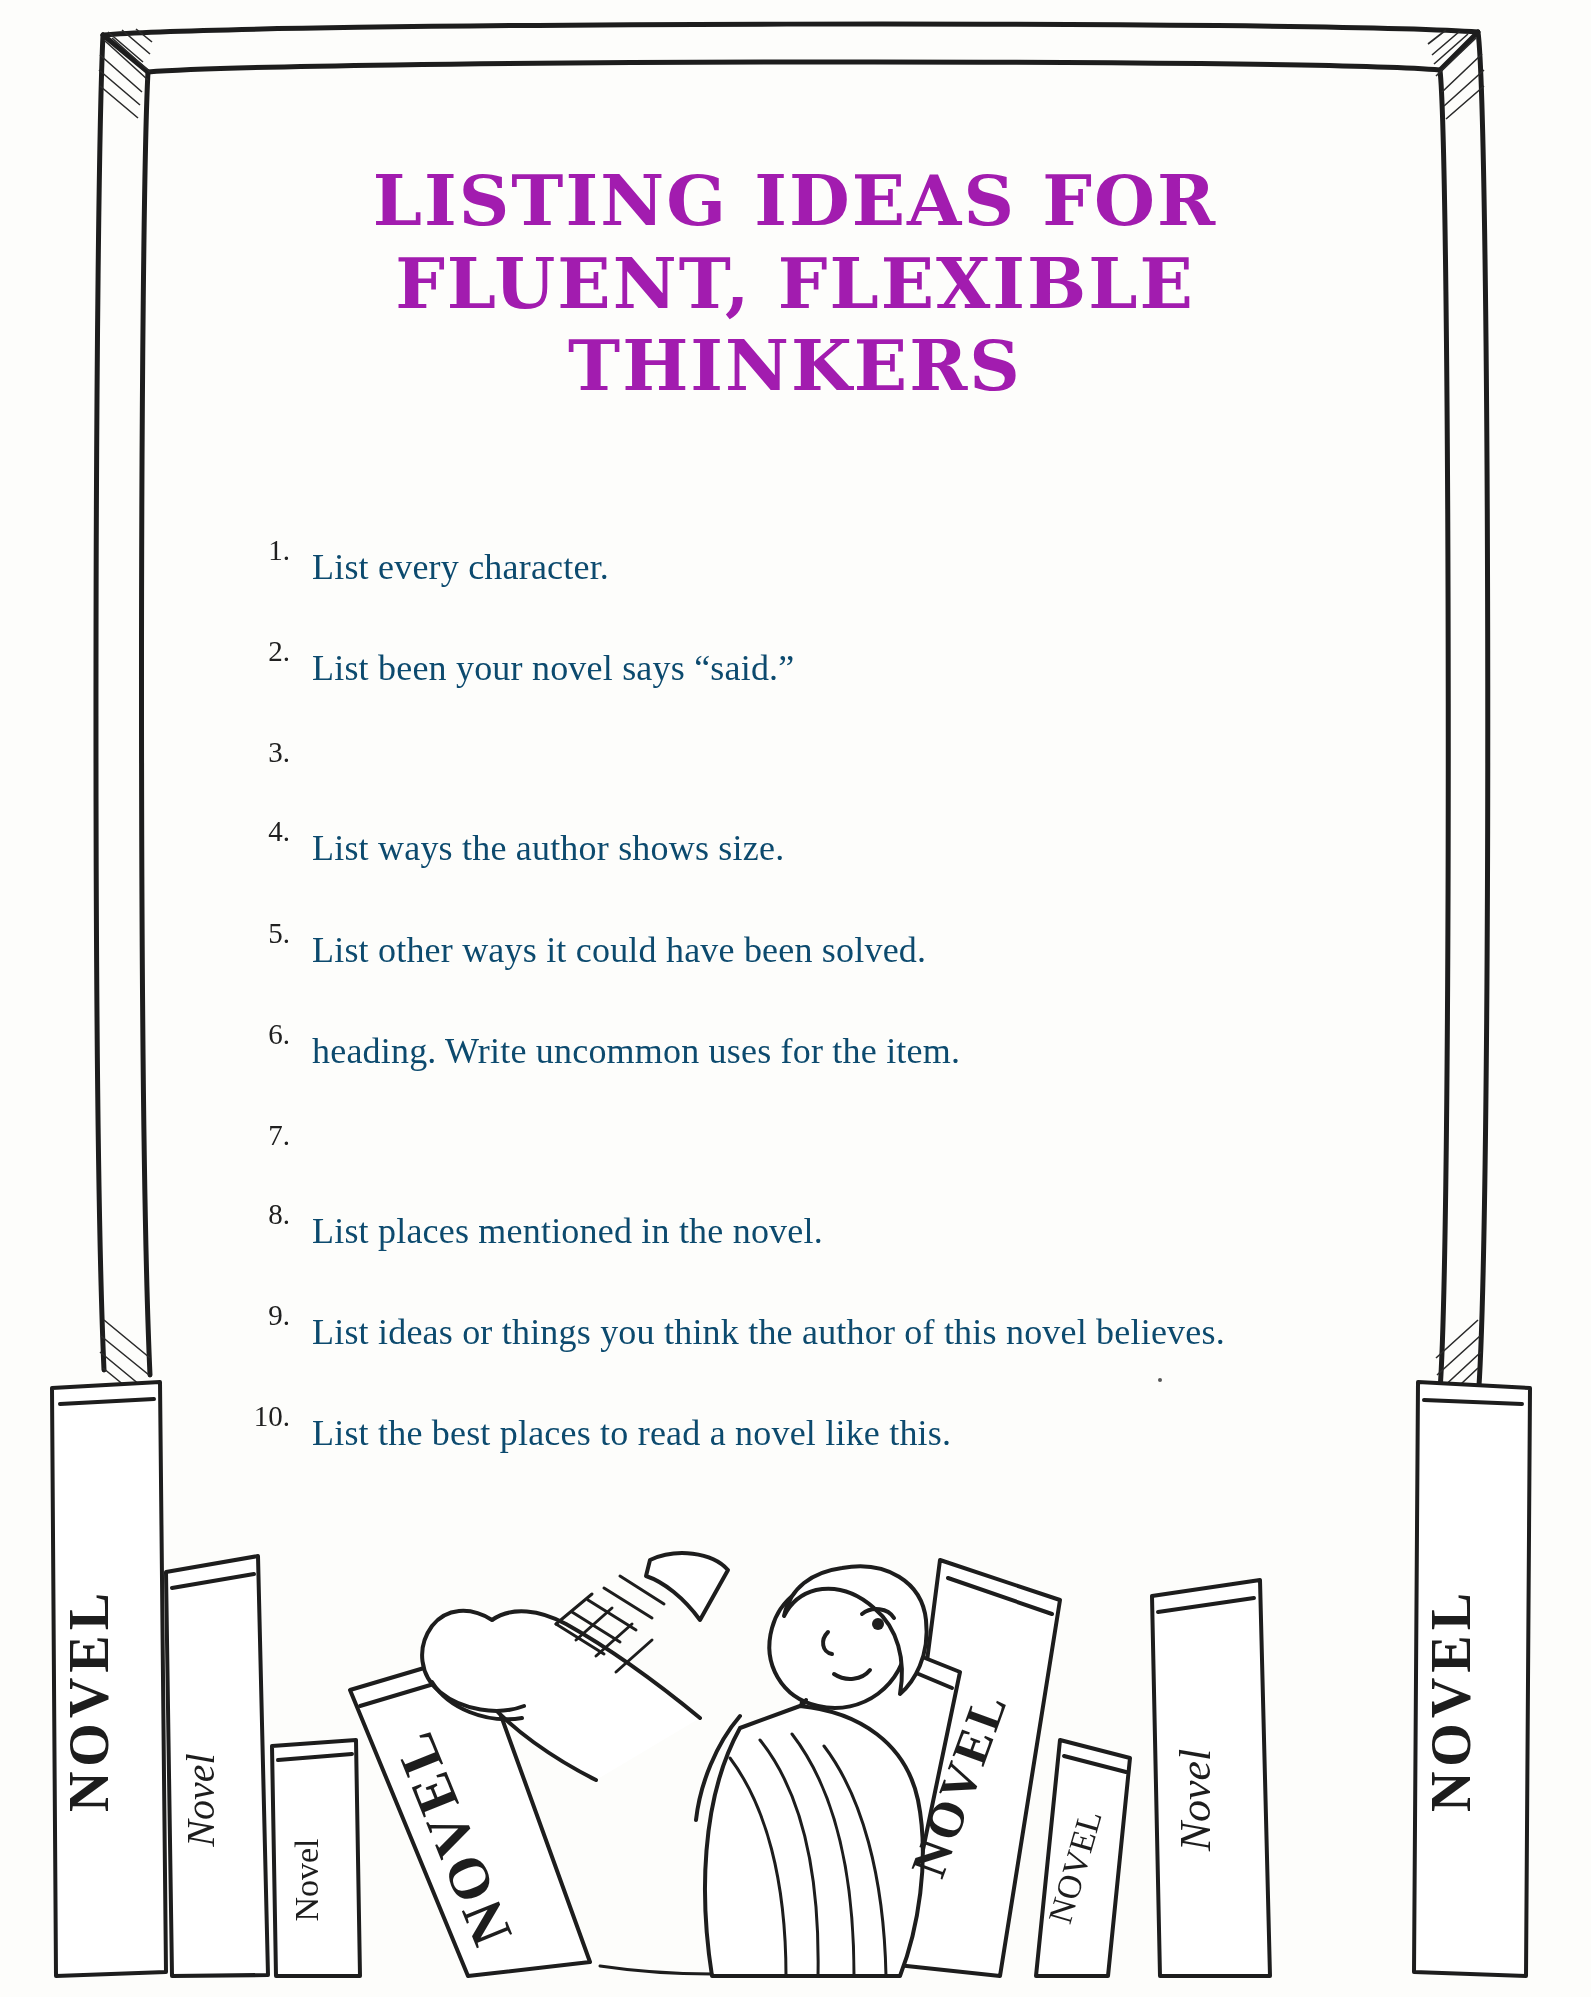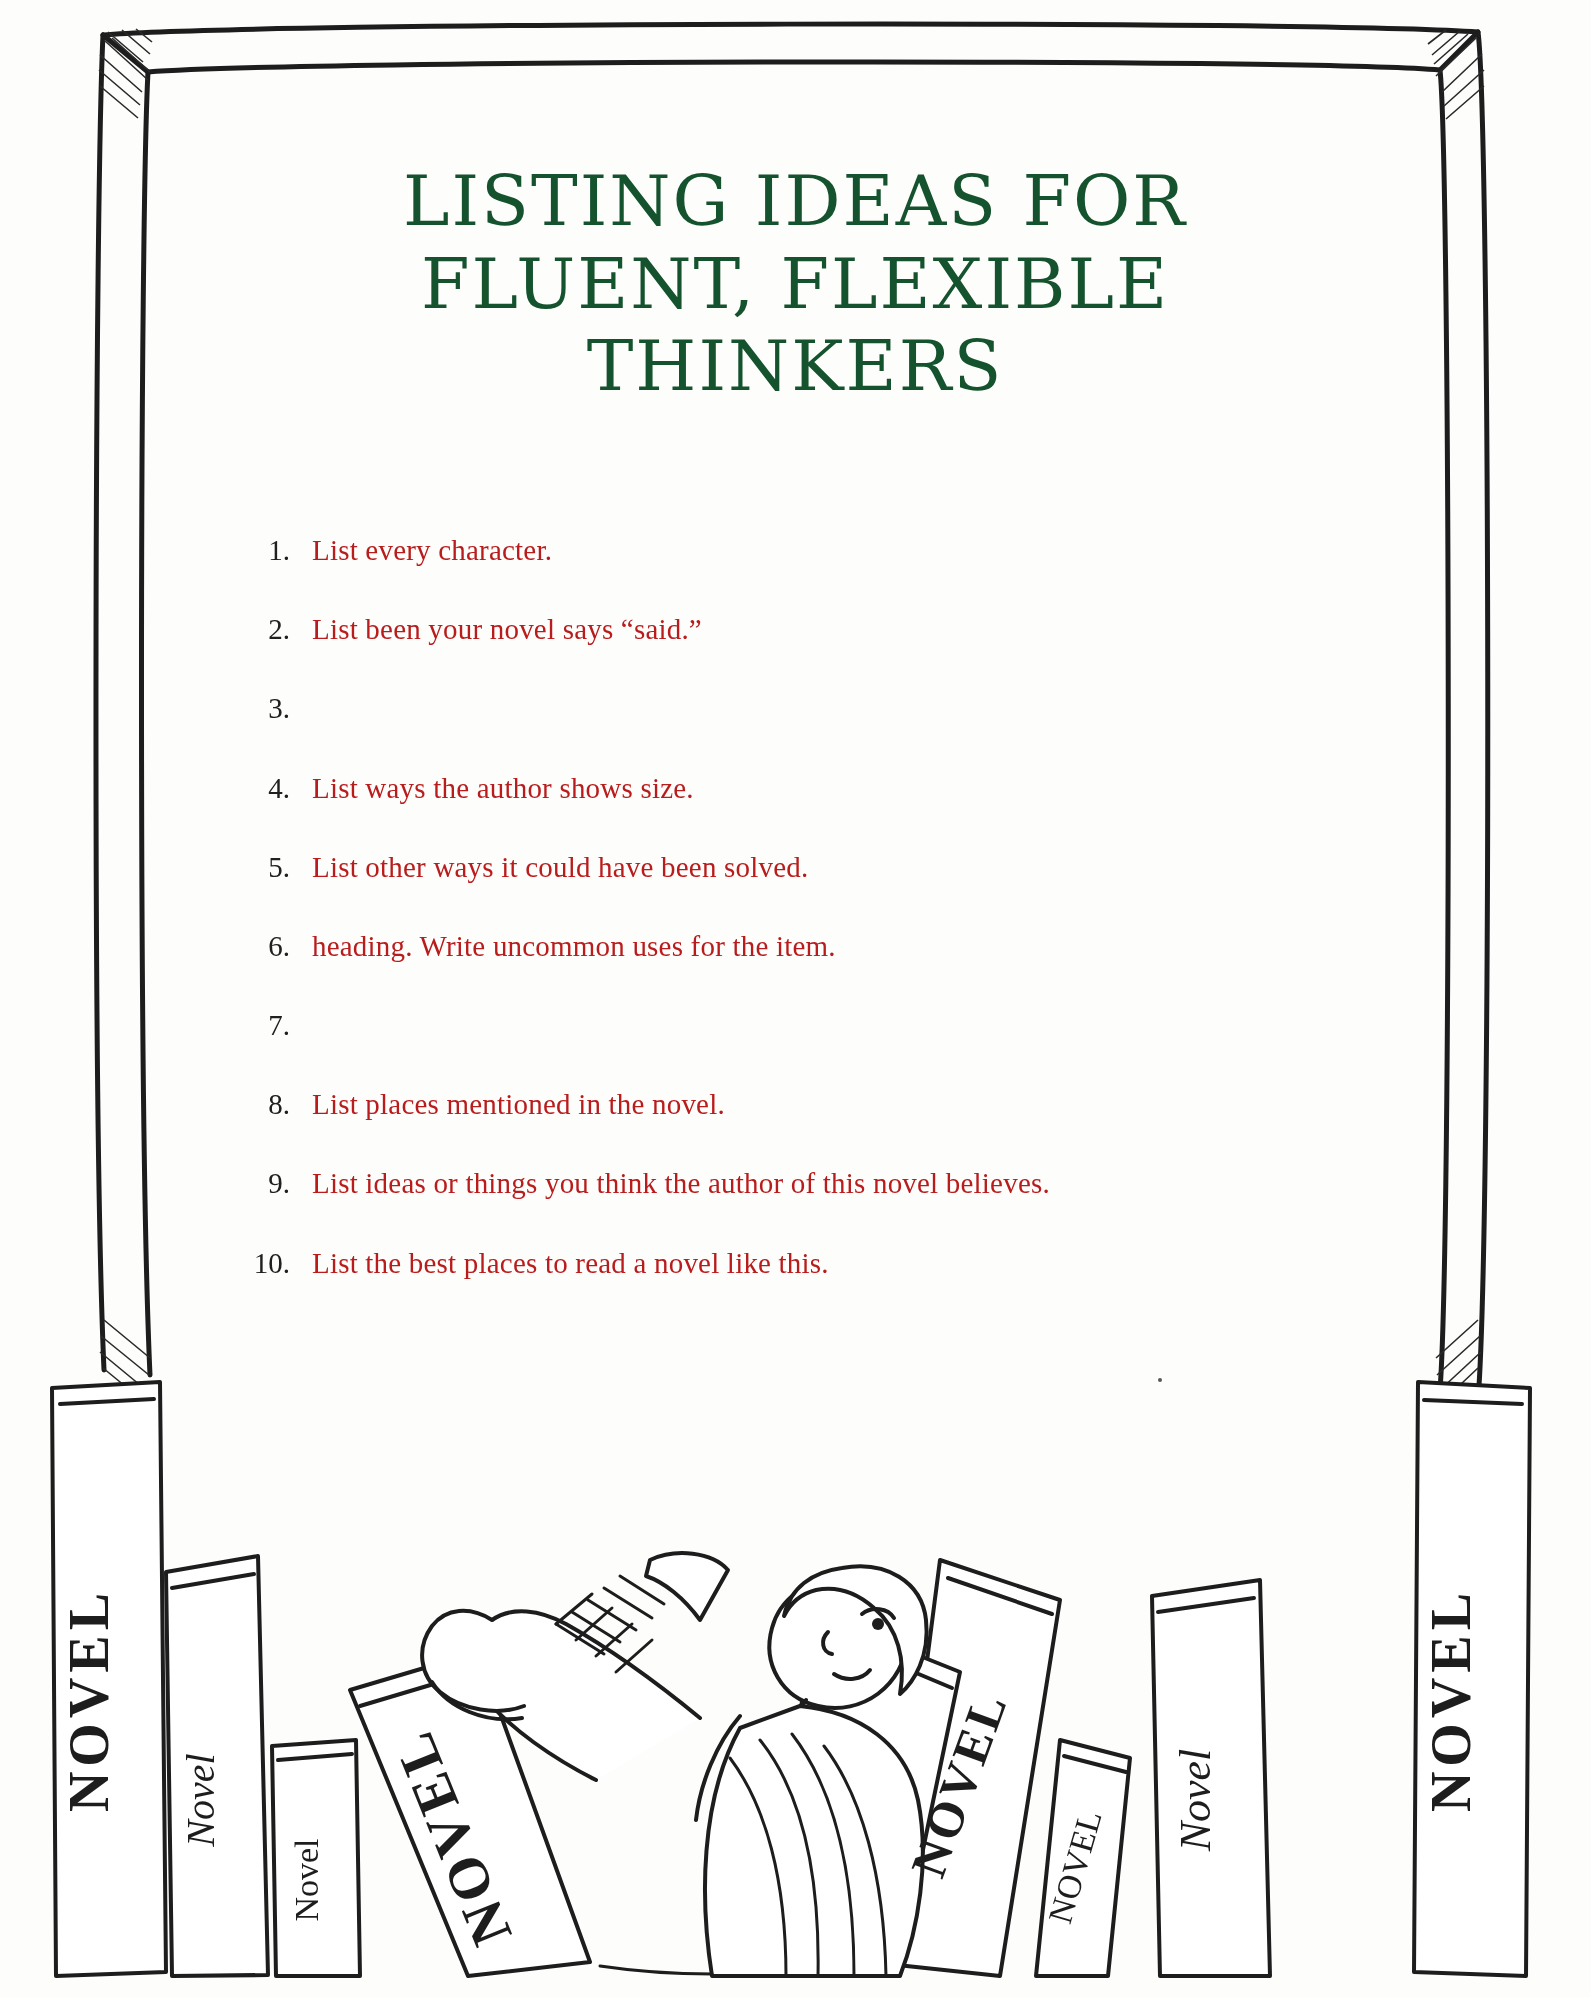--- a/index.html
+++ b/index.html
@@ -35,25 +35,25 @@
   
   #title-block {
     position: absolute;
     left: 180px;
     top: 160px;
     width: 1230px;
     text-align: center;
   }
   .title-line {
     font-family: "DejaVu Serif", "Liberation Serif", serif;
-    font-weight: normal;
+    font-weight: bold;
     font-size: 70px;
     letter-spacing: 2px;
     line-height: 1.18;
-    color: #14532d;
+    color: #a21caf;
     white-space: nowrap;
   }
 
   
   #list-block {
     position: absolute;
     left: 228px;
     top: 530px;
     width: 1190px;
   }
@@ -65,24 +65,25 @@
   .item-num {
     width: 62px;
     flex: 0 0 62px;
     text-align: right;
     padding-right: 22px;
     font-size: 29px;
     line-height: 1.42;
     color: #202020;
   }
   .item-text {
-    font-size: 29px;
+    font-size: 36px;
     line-height: 1.42;
-    color: #b91c1c;
+    color: #0c4a6e;
     letter-spacing: 0.2px;
+    margin-top: 12px;
   }
   .item-text .l2 { display: block; }
 
   
   .speck {
     position: absolute;
     width: 4px; height: 4px;
     background: #575757;
     border-radius: 50%;
   }

